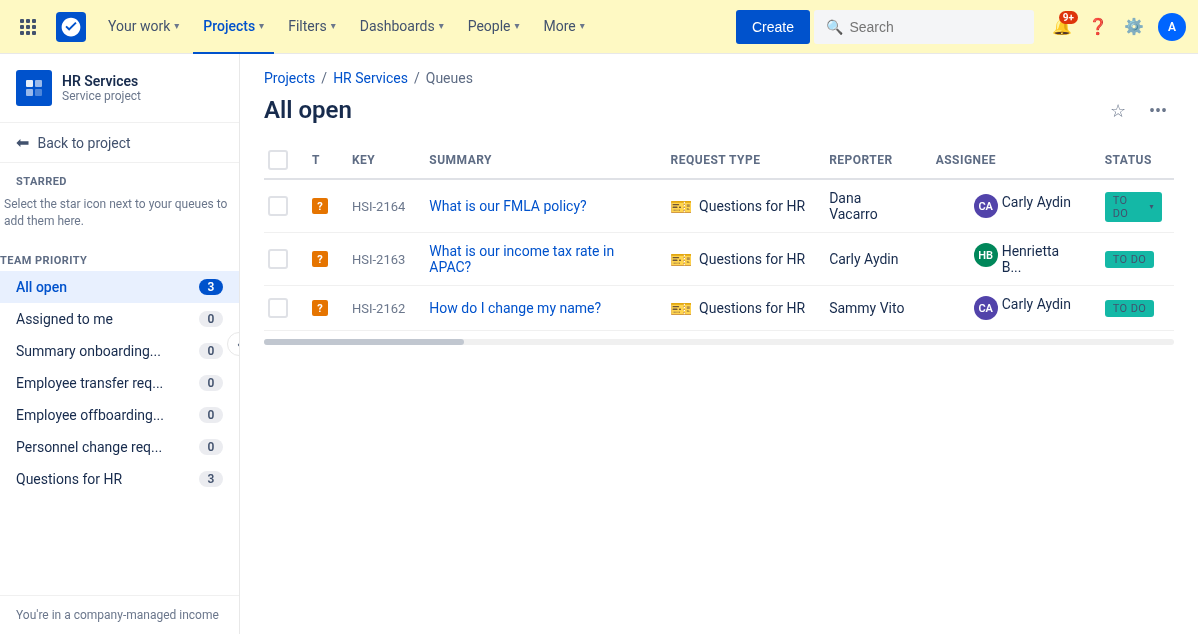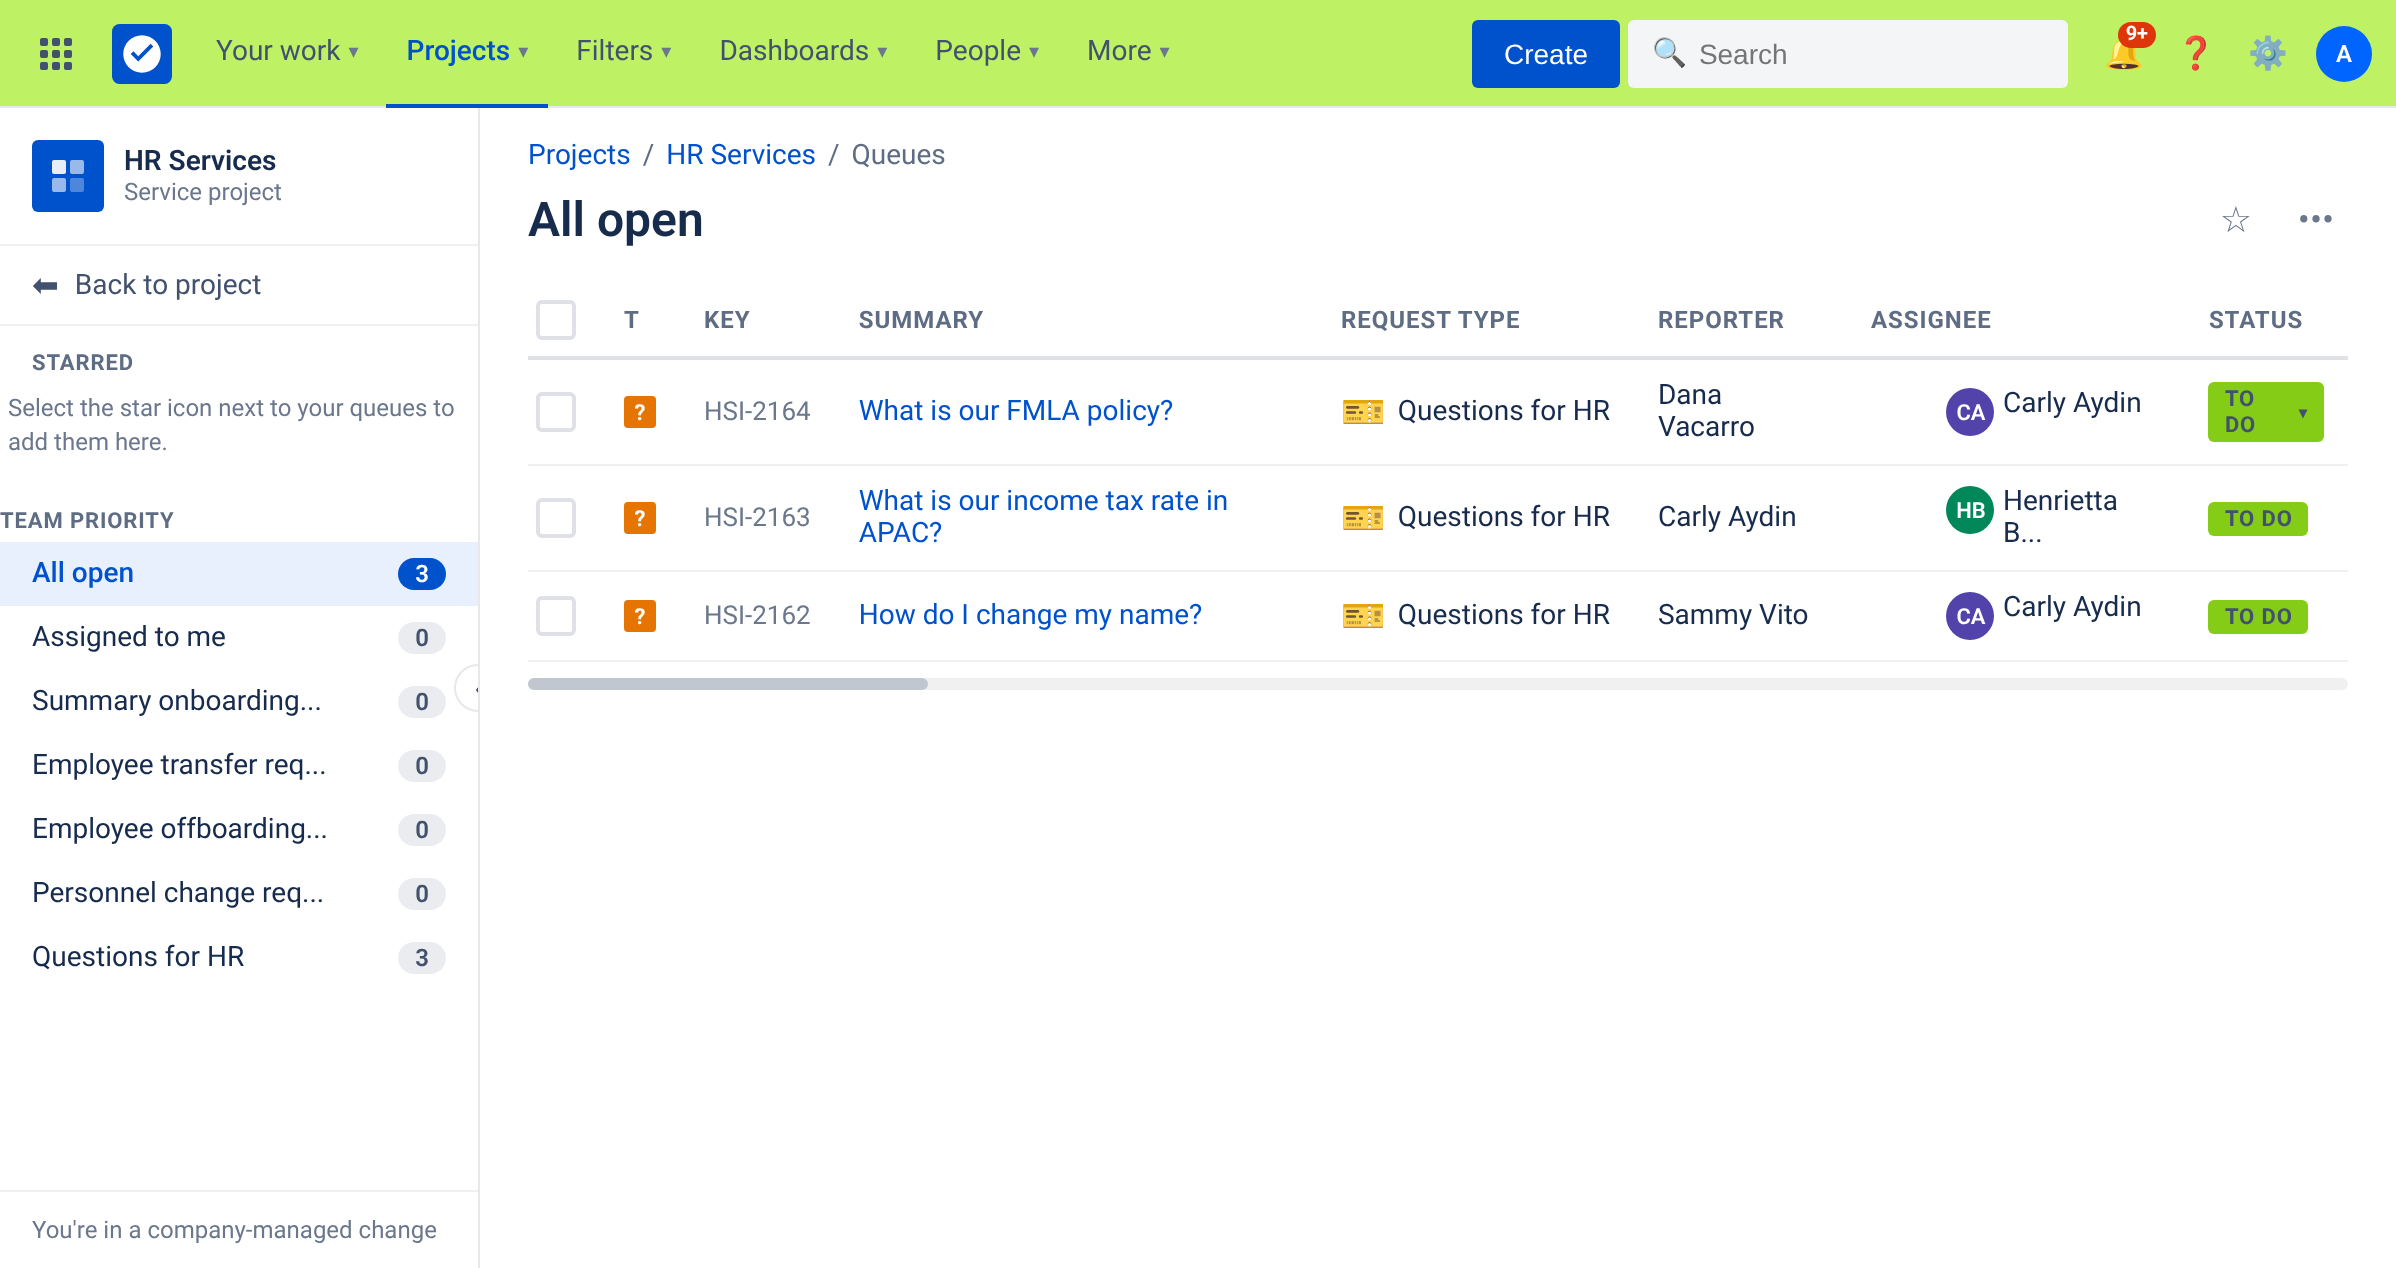--- a/index.html
+++ b/index.html
@@ -1,21 +1,21 @@
 <!DOCTYPE html>
 <html><head>
   <meta charset="utf-8">
   <style>
     * { box-sizing: border-box; margin: 0; padding: 0; }
     body { font-family: -apple-system, BlinkMacSystemFont, 'Segoe UI', Roboto, sans-serif; font-size: 14px; color: #172b4d; background: #fff; height: 634px; overflow: hidden; }
 
     
     .topnav {
       display: flex; align-items: center; height: 54px;
-      background: #bef264; border-bottom: 1px solid #e8e8e8;
+      background: #fef9c3; border-bottom: 1px solid #e8e8e8;
       padding: 0 12px; gap: 4px; position: relative; z-index: 10;
     }
     .topnav-grid-icon { width: 32px; height: 32px; display: flex; align-items: center; justify-content: center; cursor: pointer; border-radius: 3px; color: #42526e; }
     .topnav-logo { width: 30px; height: 30px; margin: 0 8px; cursor: pointer; }
     .topnav-logo svg { width: 30px; height: 30px; }
     .nav-item {
       display: flex; align-items: center; gap: 4px;
       padding: 0 10px; height: 54px; cursor: pointer;
       color: #42526e; font-size: 14px; font-weight: 400;
       border-bottom: 2px solid transparent; white-space: nowrap;
@@ -106,21 +106,21 @@
     td { padding: 10px 12px; vertical-align: middle; font-size: 14px; }
     td:first-child { padding: 10px 4px; }
     .checkbox-cell { width: 20px; height: 20px; border: 2px solid #dfe1e6; border-radius: 3px; cursor: pointer; display: flex; align-items: center; justify-content: center; }
     .issue-icon { width: 16px; height: 16px; background: #e57400; border-radius: 2px; display: flex; align-items: center; justify-content: center; color: #fff; font-size: 11px; font-weight: 700; }
     .key-link { color: #6b778c; font-size: 13px; white-space: nowrap; }
     .summary-link { color: #0052cc; cursor: pointer; text-align: center; }
     .request-type { display: flex; align-items: center; gap: 6px; white-space: nowrap; }
     .req-icon { font-size: 18px; }
     .status-badge {
       display: inline-flex; align-items: center; gap: 4px;
-      background: #84cc16; color: #42526e; font-size: 11px; font-weight: 700;
+      background: #14b8a6; color: #42526e; font-size: 11px; font-weight: 400;
       border-radius: 3px; padding: 2px 8px; text-transform: uppercase; letter-spacing: 0.04em;
       cursor: pointer;
     }
     .status-badge .dropdown-arrow { font-size: 8px; }
     .assignee-cell { display: flex; align-items: flex-start; gap: 4px; margin-left: 38px; }
     .avatar-sm { width: 24px; height: 24px; border-radius: 50%; object-fit: cover; display: flex; align-items: center; justify-content: center; font-size: 11px; font-weight: 600; color: #fff; flex-shrink: 0; }
     .scrollbar-track { height: 6px; background: #f0f0f0; margin: 8px 24px; border-radius: 3px; }
     .scrollbar-thumb { height: 6px; background: #c1c7d0; border-radius: 3px; width: 200px; }
   </style>
 </head>
@@ -244,21 +244,21 @@
         <div class="sidebar-item">
     <span>Personnel change req...</span>
     <span class="sidebar-badge">0</span>
   </div>
         <div class="sidebar-item">
     <span>Questions for HR</span>
     <span class="sidebar-badge">3</span>
   </div>
       </div>
 
-    <div class="sidebar-footer">You're in a company-managed change</div>
+    <div class="sidebar-footer">You're in a company-managed income</div>
 
     <div class="toggle-sidebar">‹</div>
   </aside>
 
   <main class="content">
     <div class="breadcrumb">
       <span class="breadcrumb-link">Projects</span>
       <span class="breadcrumb-sep">/</span>
       <span class="breadcrumb-link">HR Services</span>
       <span class="breadcrumb-sep">/</span>

